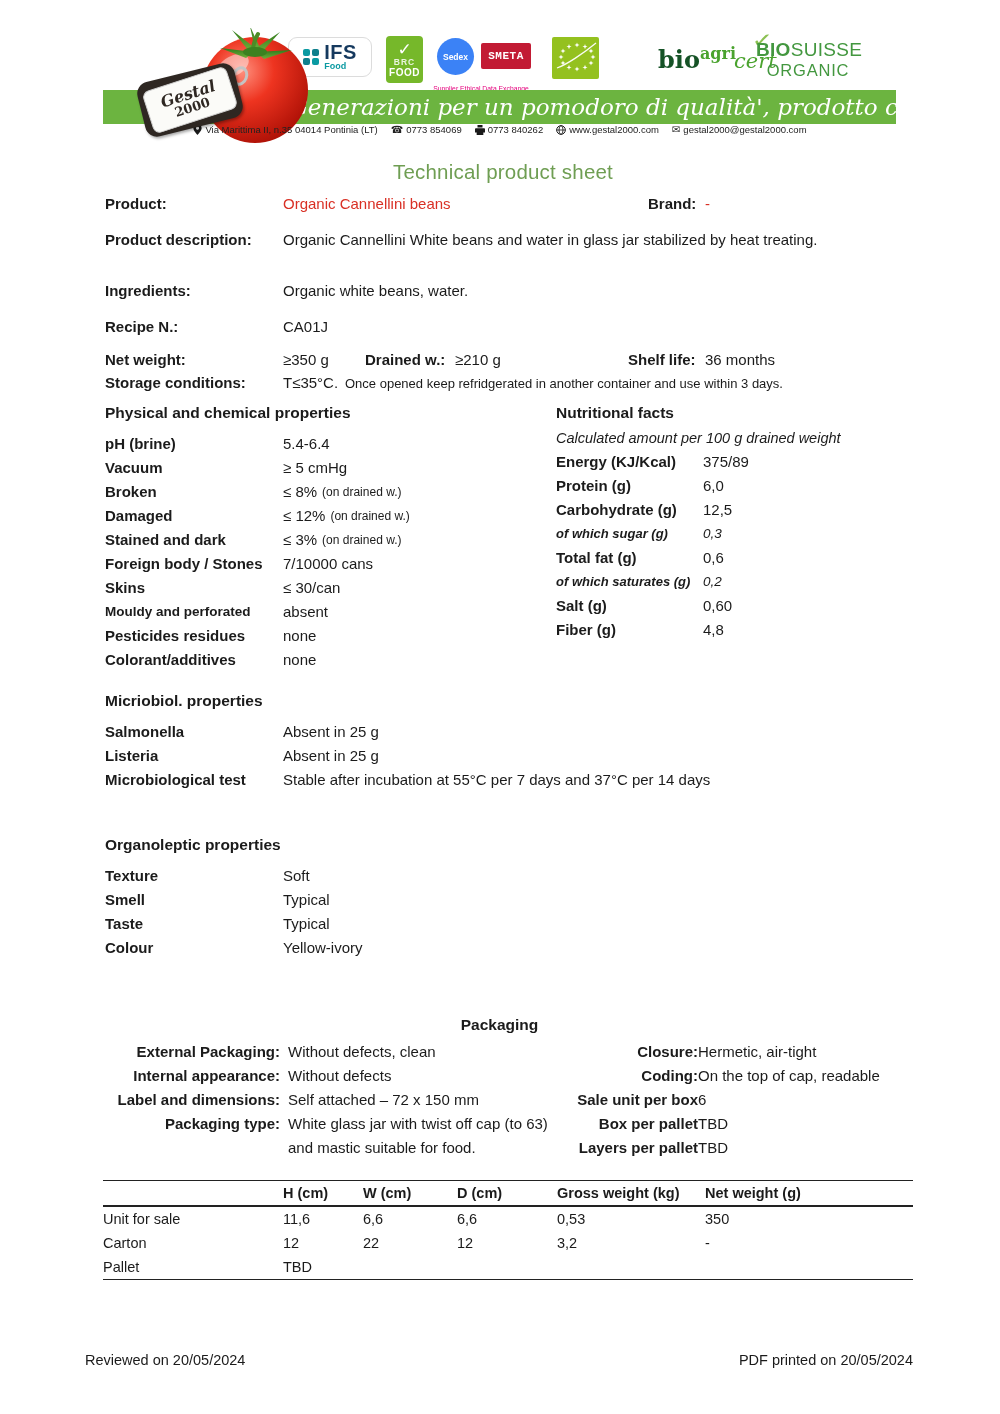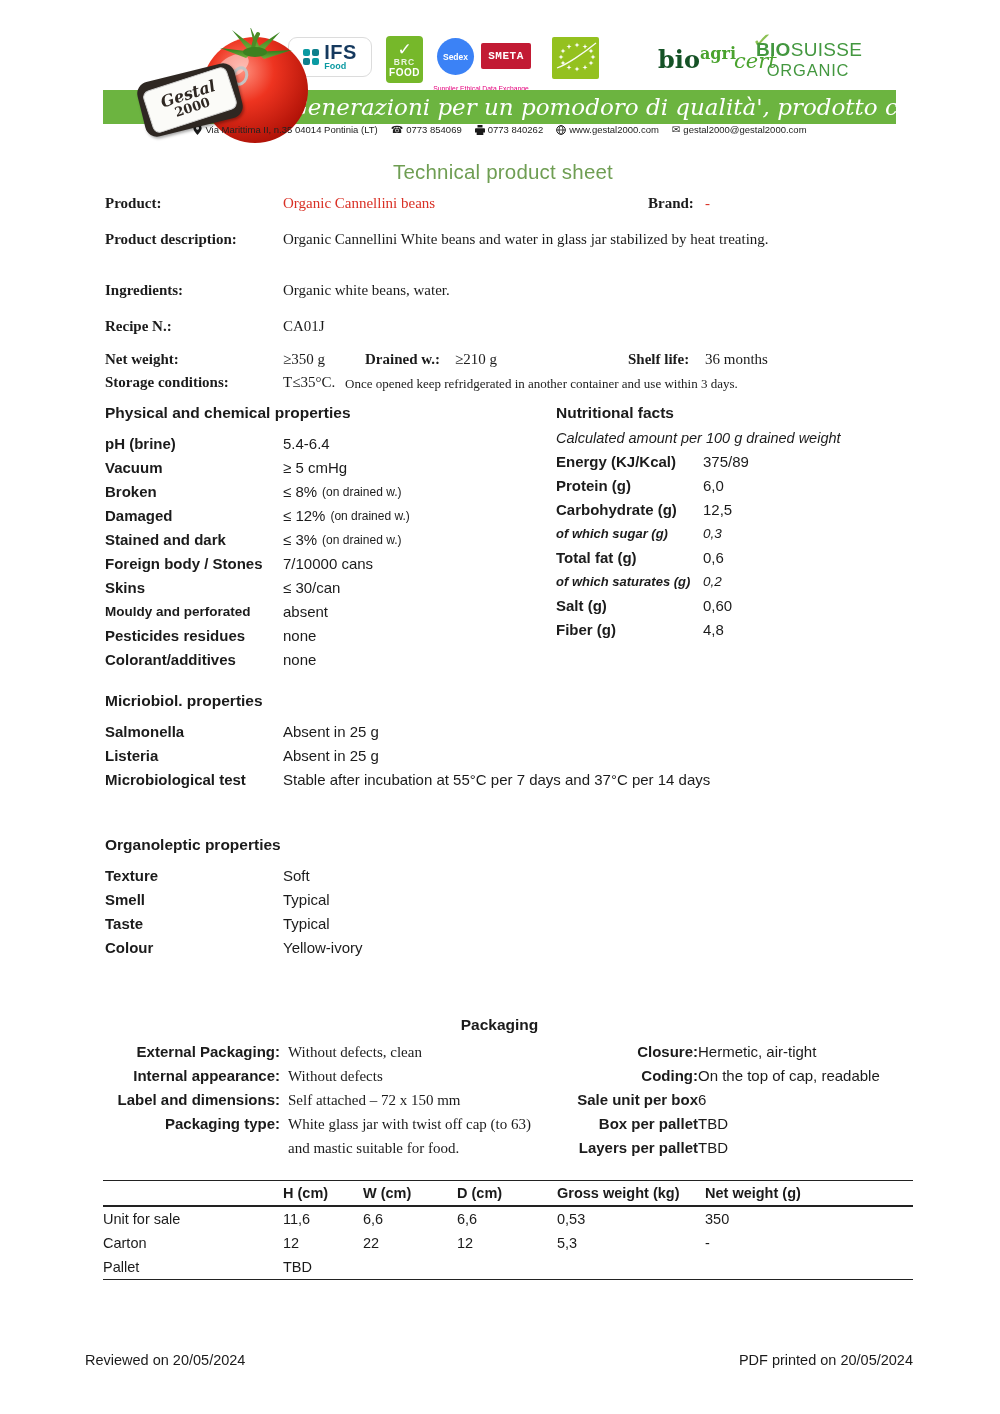--- a/index.html
+++ b/index.html
@@ -58,42 +58,42 @@
   .contact-bar { position:absolute; left:100px; top:124px; width:800px; display:flex; justify-content:center;
                  gap:13px; font-size:9.5px; color:#222; align-items:center; z-index:2; }
   .contact-item { display:flex; align-items:center; gap:3px; white-space:nowrap; }
   .contact-glyph { font-size:10px; line-height:10px; }
 
   
   .doc-title { position:absolute; left:103px; top:160px; width:800px; text-align:center;
                font-size:20.5px; color:#6f9e53; letter-spacing:.2px; }
 
   .abs-row { position:absolute; left:105px; width:810px; height:22px; font-size:15px; }
-  .abs-row span { position:absolute; white-space:nowrap;font-family:Liberation Serif, serif; }
+  .abs-row span { position:absolute; white-space:nowrap; }
   .lbl { font-weight:bold; }
   .red { color:#d93025; }
   .small-note { font-size:13px; }
 
   .kv-block { position:absolute; font-size:15px; }
   .kv-title { font-weight:bold; font-size:15.5px; margin-bottom:10px; }
   .kv-row { display:flex; line-height:24px; }
   .kv-label { font-weight:bold; flex:0 0 178px; }
   .kv-label-sm { font-size:13.5px; }
   .kv-note { font-size:12px; margin-left:5px; }
   .n-label { flex:0 0 147px; }
   .n-sub { font-style:italic; line-height:24px; font-size:14.5px; }
   .n-row-sm { font-size:13px; line-height:24px; }
   .n-row-sm .kv-label { font-size:13px; font-style:italic; }
   .n-row-sm .kv-val { font-style:italic; font-size:13.5px; }
 
   .pack-title { position:absolute; left:103px; top:1016px; width:793px; text-align:center; font-weight:bold; font-size:15.5px; }
   .pack-row { display:flex; line-height:24px; }
   .pack-label { font-weight:bold; text-align:right; }
   .pl-left .pack-label { flex:0 0 175px; }
-  .pl-left .pack-val { margin-left:8px; width:262px;font-family:Liberation Serif, serif; }
+  .pl-left .pack-val { margin-left:8px; width:262px; }
   .pl-right .pack-label { flex:0 0 143px; }
   .pl-right .pack-val { }
 
   
   .dim-table { position:absolute; left:103px; top:1180px; width:810px; font-size:14.5px;
                border-top:1.5px solid #222; border-bottom:1.5px solid #222; }
   .dim-row { display:flex; height:24px; align-items:center; }
   .dim-head { height:26px; border-bottom:2px solid #222; font-weight:bold; }
   .c0 { flex:0 0 180px; } .c1 { flex:0 0 80px; } .c2 { flex:0 0 94px; }
   .c3 { flex:0 0 100px; } .c4 { flex:0 0 148px; } .c5 { flex:1; }
@@ -448,21 +448,21 @@
       <span class="c2">6,6</span>
       <span class="c3">6,6</span>
       <span class="c4">0,53</span>
       <span class="c5">350</span>
     </div>
     <div class="dim-row">
       <span class="c0">Carton</span>
       <span class="c1">12</span>
       <span class="c2">22</span>
       <span class="c3">12</span>
-      <span class="c4">5,3</span>
+      <span class="c4">3,2</span>
       <span class="c5">-</span>
     </div>
     <div class="dim-row">
       <span class="c0">Pallet</span>
       <span class="c1">TBD</span>
       <span class="c2"></span>
       <span class="c3"></span>
       <span class="c4"></span>
       <span class="c5"></span>
     </div>

